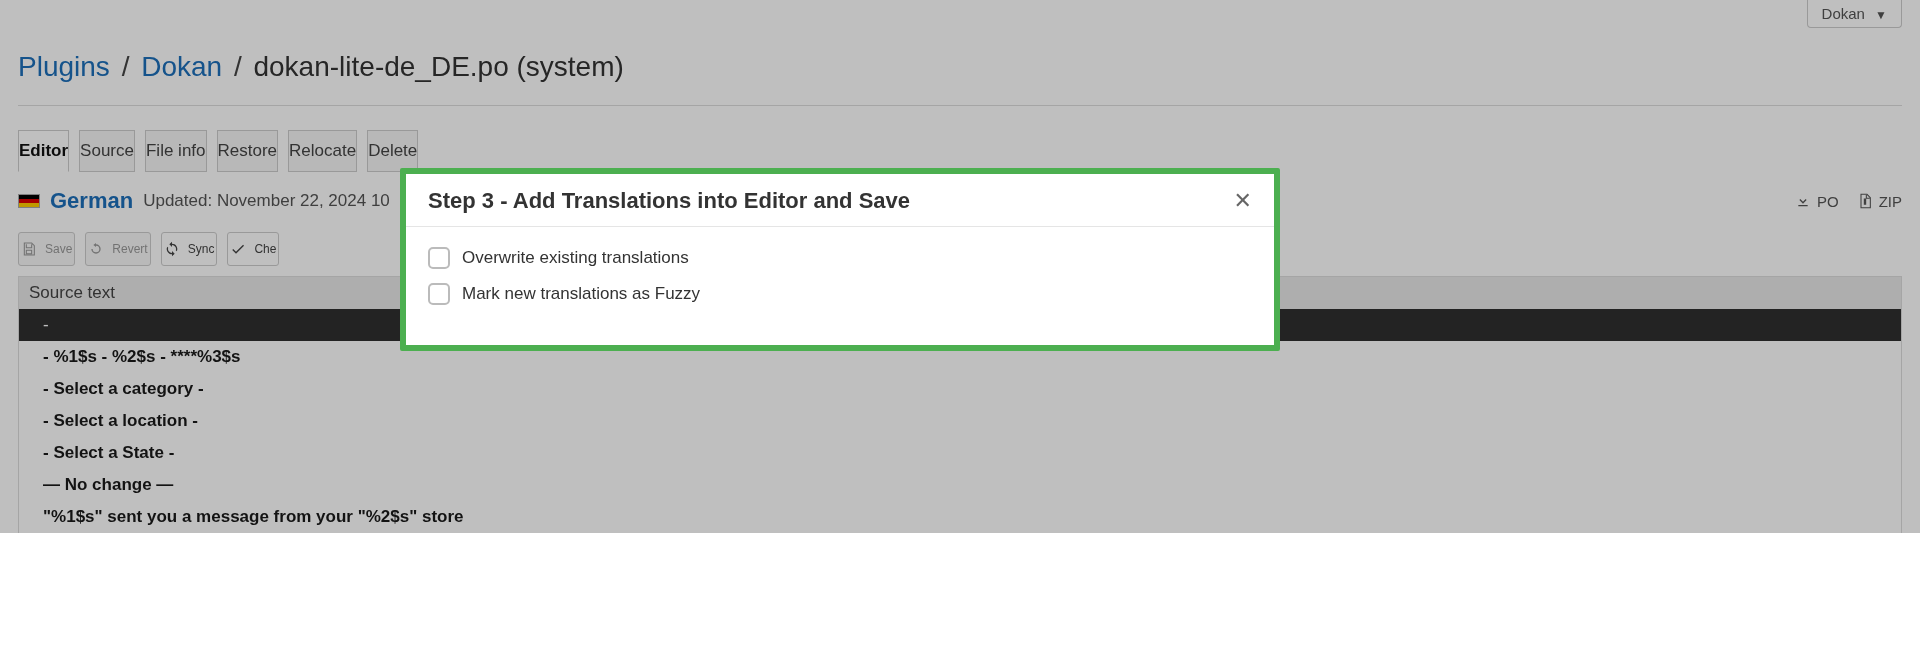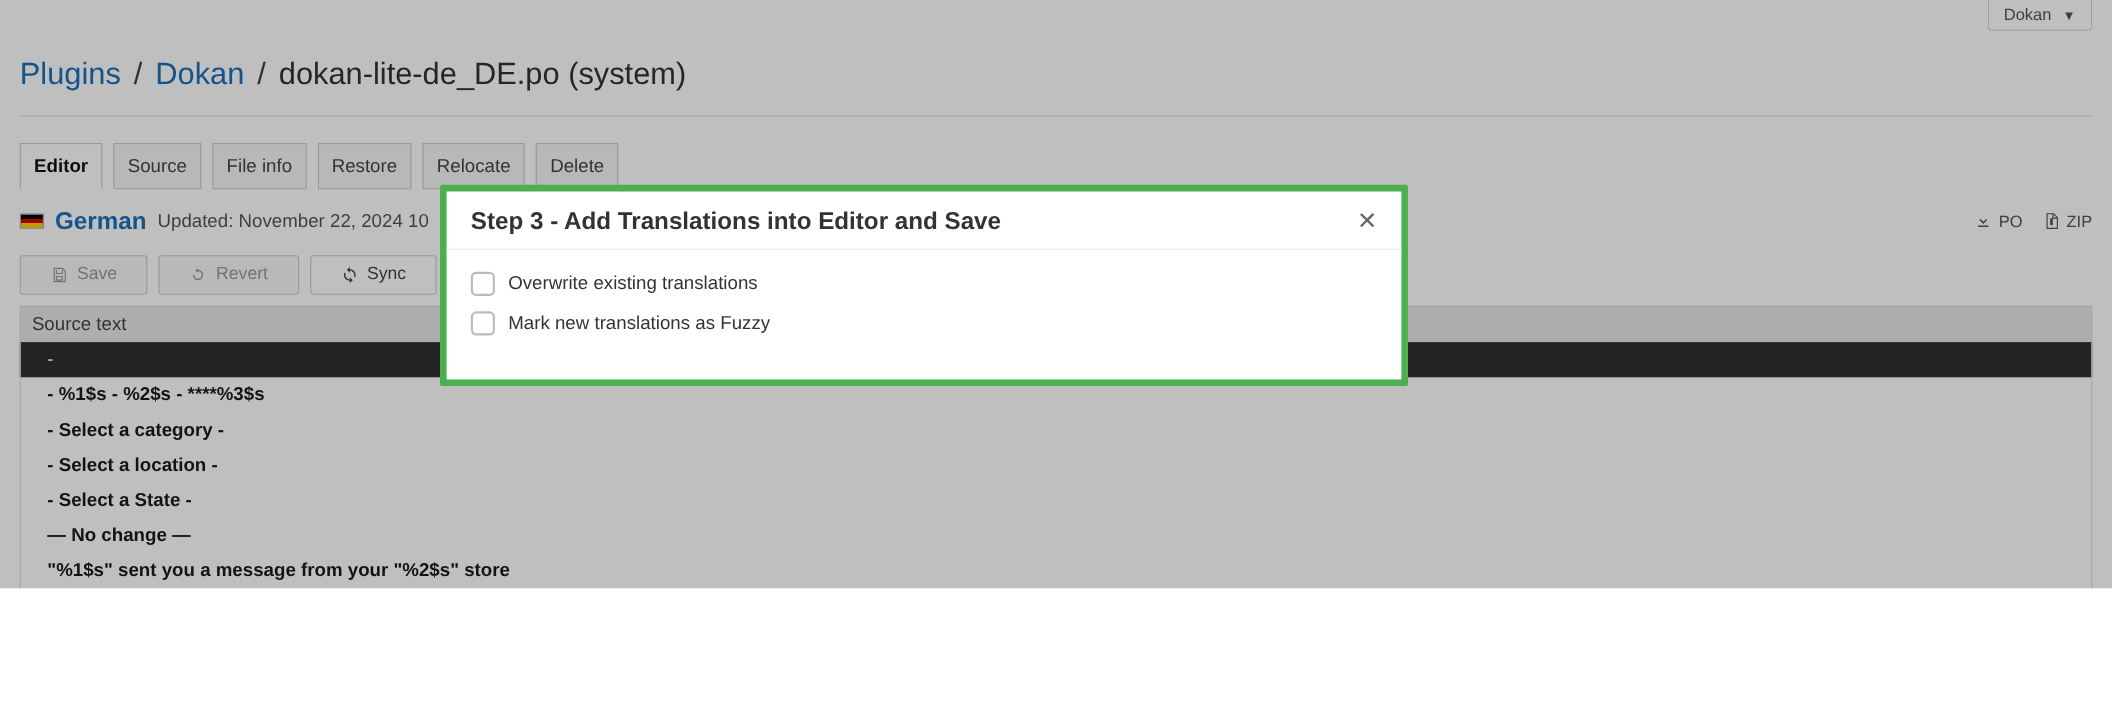--- a/index.html
+++ b/index.html
@@ -6,30 +6,30 @@
     body { font-family: -apple-system, BlinkMacSystemFont, "Segoe UI", Helvetica, Arial, sans-serif; font-size: 16px; color: #222; background: #fff; position: relative; }
     .page { padding: 0 18px 0 18px; }
     .help-btn { position: absolute; top: 0; right: 18px; border: 1px solid #ccc; border-top: none; padding: 5px 14px; font-size: 15px; color: #555; background: #fff; cursor: pointer; border-radius: 0 0 4px 4px; }
     .help-btn .caret { margin-left: 6px; font-size: 12px; }
     .breadcrumbs { font-size: 28px; font-weight: 400; color: #1d6fba; padding: 18px 0 8px 0; margin-top: 33px; }
     .breadcrumbs a { color: #1d6fba; text-decoration: none; }
     .breadcrumbs .sep { color: #444; padding: 0 4px; }
     .breadcrumbs .current { color: #333; }
     hr.top { border: none; border-top: 1px solid #ddd; margin: 14px 0 24px 0; }
     .tabs { display: flex; gap: 10px; margin-bottom: 16px; }
-    .tab { border: 1px solid #ccc; padding: 10px 12px; font-size: 17px; color: #444; background: #f6f6f6; cursor: pointer; }
+    .tab { border: 1px solid #ccc; padding: 10px 0; font-size: 17px; color: #444; background: #f6f6f6; cursor: pointer; }
     .tab.active { background: #fff; border-bottom: 1px solid #fff; font-weight: 700; color: #111; }
     .meta-row { display: flex; align-items: center; gap: 10px; font-size: 17px; }
     .flag { width: 22px; height: 14px; background: linear-gradient(to bottom, #000 0 33%, #dd0000 33% 66%, #ffce00 66% 100%); border: 1px solid #aaa; display: inline-block; }
     .lang-link { color: #1d6fba; font-weight: 700; font-size: 22px; text-decoration: none; }
     .updated { color: #555; }
     .meta-right { margin-left: auto; display: flex; gap: 18px; align-items: center; color: #555; font-size: 15px; }
     .dl { display: flex; align-items: center; gap: 6px; cursor: pointer; text-align: center; }
     .toolbar { display: flex; gap: 10px; margin: 18px 0 10px 0; }
-    .btn { border: 1px solid #ccc; background: #fff; padding: 8px 27px; font-size: 16px; color: #444; display: flex; align-items: center; gap: 8px; cursor: pointer; border-radius: 3px; }
+    .btn { border: 1px solid #ccc; background: #fff; padding: 8px 2px; font-size: 12px; color: #444; display: flex; align-items: center; gap: 8px; cursor: pointer; border-radius: 3px; }
     .btn.disabled { color: #999; background: #f7f7f7; cursor: default; }
     .col-header { background: #e8e8e8; color: #444; font-size: 17px; padding: 6px 10px; border: 1px solid #ddd; border-bottom: none; }
     .row { padding: 6px 24px; font-size: 17px; color: #1a1a1a; font-weight: 700; border-left: 1px solid #ddd; border-right: 1px solid #ddd; }
     .row.selected { background: #2f2f2f; color: #fff; font-weight: 400; }
     
     .overlay { position: absolute; inset: 0; background: rgba(0,0,0,0.25); }
     .modal-wrap { position: absolute; top: 168px; left: 400px; width: 880px; background: #fff; border: 6px solid #4caf50; border-radius: 2px; }
     .modal-header { display: flex; align-items: center; justify-content: space-between; padding: 14px 22px 12px 22px; border-bottom: 1px solid #e5e5e5; }
     .modal-title { font-size: 22px; font-weight: 700; color: #333; }
     .modal-close { font-size: 22px; color: #666; cursor: pointer; background: none; border: none; }

